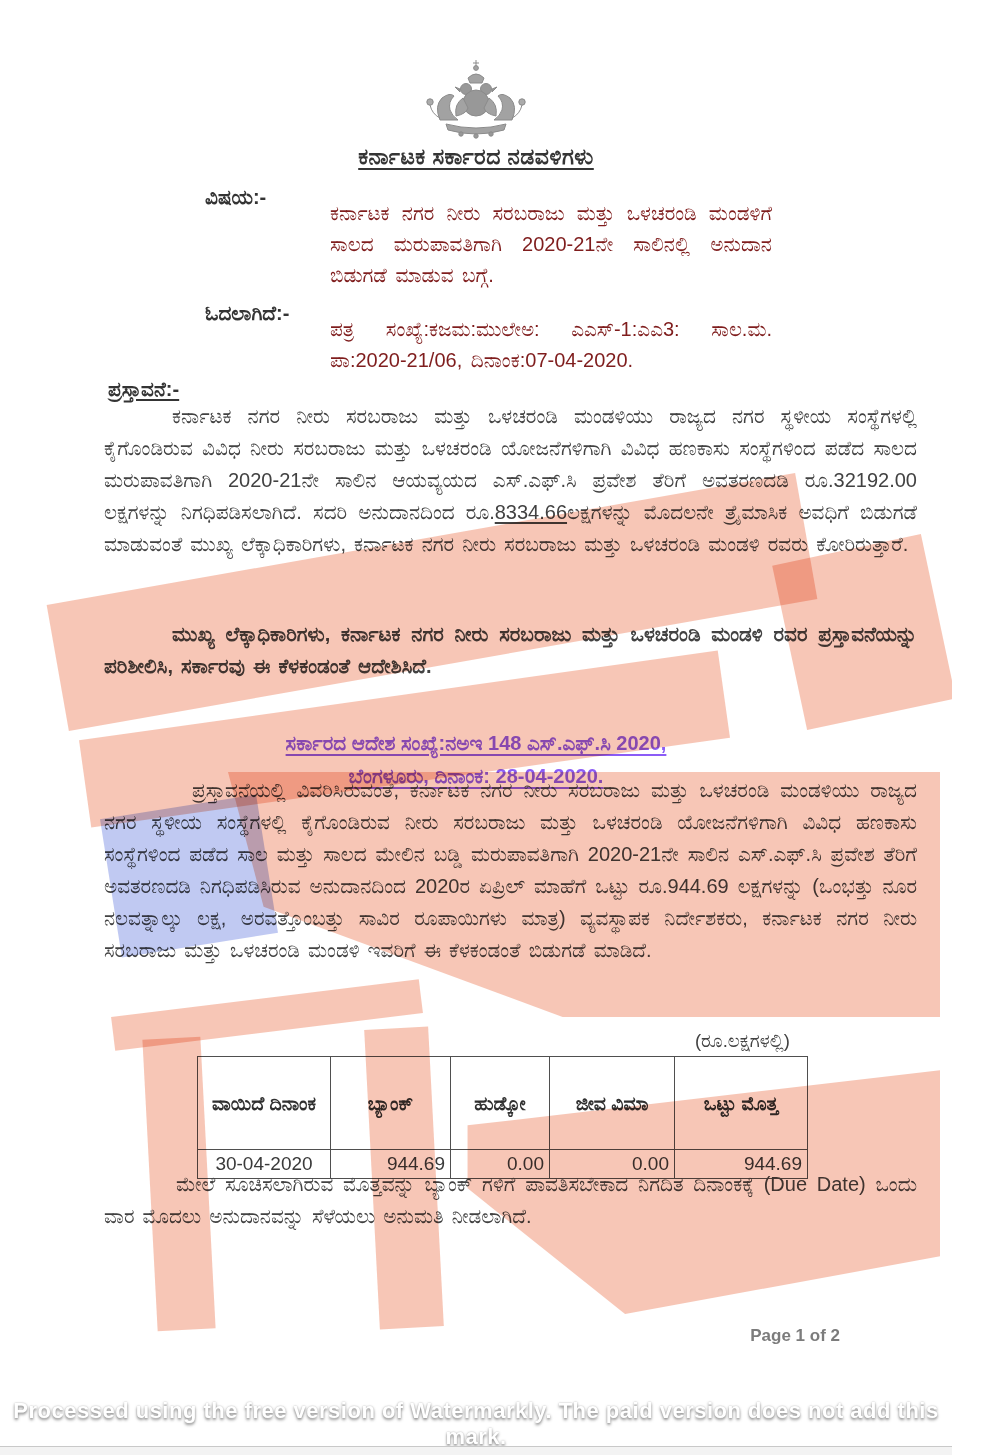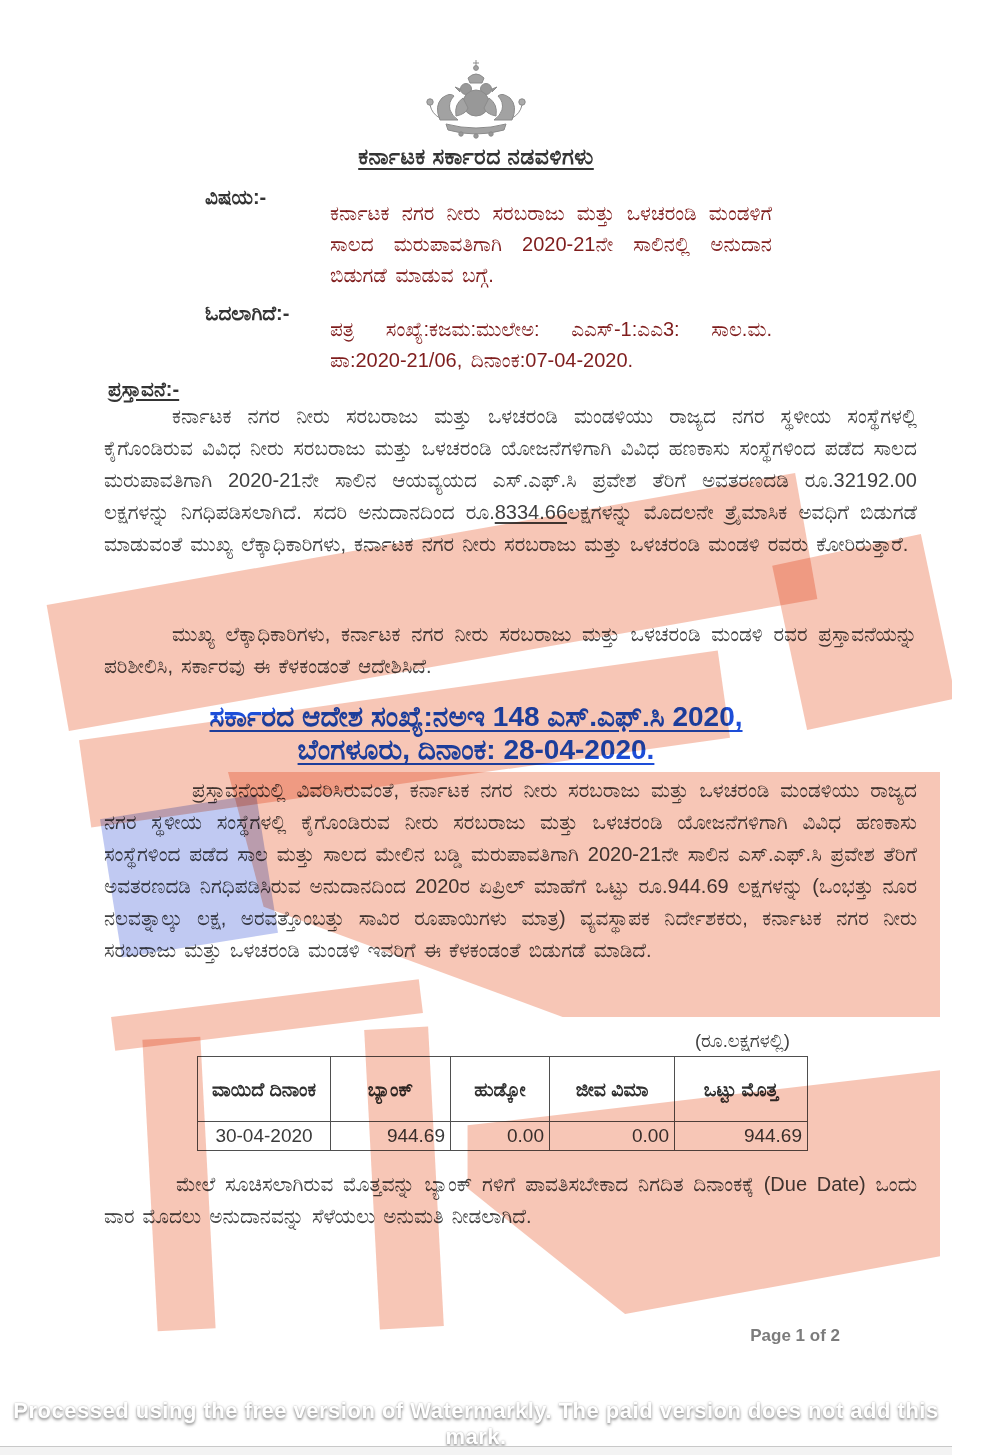--- a/index.html
+++ b/index.html
@@ -23,38 +23,38 @@
   .row-text{margin-left:125px;width:442px;font-size:20px;line-height:31px;
     text-align:justify;word-spacing:3px;color:#7f1d1d;margin-top:12px;}
   
   .section-head{
     position:absolute;left:108px;top:378px;font-size:20px;font-weight:bold;color:#343434;
     text-decoration:underline;text-underline-offset:3px;
   }
   .para{position:absolute;left:104px;width:813px;font-size:20px;line-height:32px;
     text-align:justify;word-spacing:2.5px;color:#424242;margin:0;}
   .p-preamble{top:400px;text-indent:68px;}
-  .p-consider{top:618px;text-indent:68px;}
+  .p-consider{top:618px;text-indent:68px;font-weight:bold;}
   .p-order{top:774px;text-indent:88px;}
   .p-closing{top:1168px;text-indent:72px;}
   .u-num{text-decoration:underline;text-underline-offset:3px;}
   .order-head{
-    position:absolute;top:700px;left:0;width:100%;text-align:center;
-    font-size:28px;line-height:33px;font-weight:bold;color:#1d4ed8;
+    position:absolute;top:727px;left:0;width:100%;text-align:center;
+    font-size:20px;line-height:33px;font-weight:bold;color:#8b5cf6;
   }
   .order-head .oh-line{display:inline;text-decoration:underline;text-underline-offset:4px;}
   
   .tbl-caption{position:absolute;top:1030px;left:92px;width:698px;text-align:right;
     font-size:18.5px;color:#424242;}
   .grant-table{
     position:absolute;top:1056px;left:197px;border-collapse:collapse;
     font-size:19px;color:#3a3a3a;
   }
   .grant-table th,.grant-table td{border:1.6px solid #4f4f4f;}
-  .grant-table th{font-weight:bold;color:#303030;padding:3px 6px;height:58px;
+  .grant-table th{font-weight:bold;color:#303030;padding:17px 6px;height:58px;
     vertical-align:middle;text-align:center;line-height:25px;}
   .grant-table td{padding:2px 5px;height:24px;}
   .col-date{width:120px;} .col-bank{width:107px;} .col-hudco{width:86px;}
   .col-lic{width:112px;} .col-total{width:120px;}
   .cell-left{text-align:center;} .cell-right{text-align:right;}
   
   .page-num{position:absolute;top:1326px;right:112px;font-size:17px;font-weight:bold;color:#7c7c7c;}
   .wm-bar-text{
     position:absolute;top:1398px;left:0;width:100%;text-align:center;
     font-size:22px;font-weight:bold;color:#ffffff;letter-spacing:.5px;

